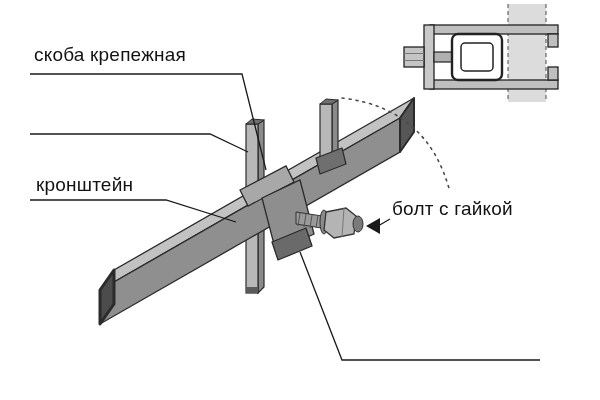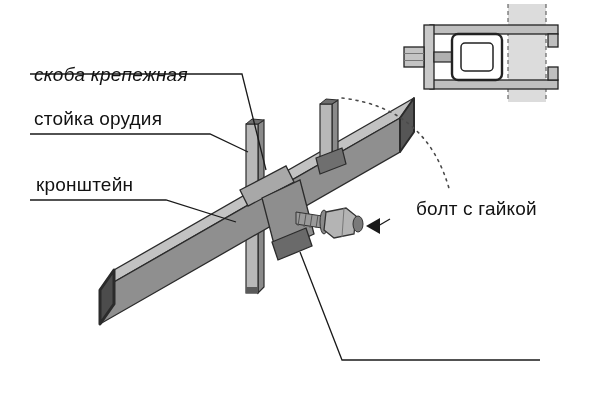--- a/index.html
+++ b/index.html
@@ -79,18 +79,17 @@
     <g stroke="#1a1a1a" stroke-width="1.3">
       <polyline points="30,74 242,74 266,170" fill="none"></polyline>
       <polyline points="30,134 210,134 248,152" fill="none"></polyline>
       <polyline points="30,200 166,200 236,222" fill="none"></polyline>
       <polyline points="540,360 342,360 300,252" fill="none"></polyline>
       <line x1="378" y1="226" x2="390" y2="219"></line>
     </g>
     <polygon points="366,226 380,218 380,234" fill="#1a1a1a"></polygon>
   </svg>
 
-  <div class="label" style="left:34px;top:64px;font-style:italic;">скоба крепежная</div>
-  <div class="label" style="left:34px;top:108px;">стойка орудия</div>
+  <div class="label" style="left:34px;top:44px;">скоба крепежная</div>
   <div class="label" style="left:36px;top:174px;text-align:right;">кронштейн</div>
-  <div class="label" style="left:392px;top:198px;margin-left:24px;">болт с гайкой</div>
+  <div class="label" style="left:392px;top:198px;">болт с гайкой</div>
 
 </div>
 
 </body></html>

